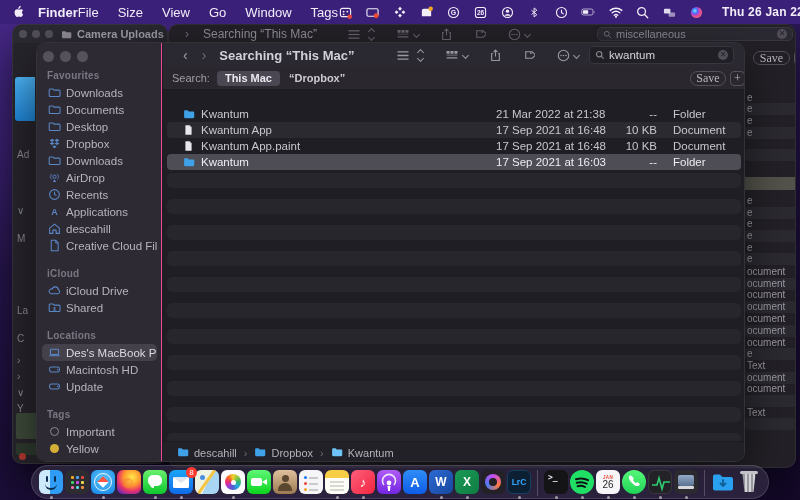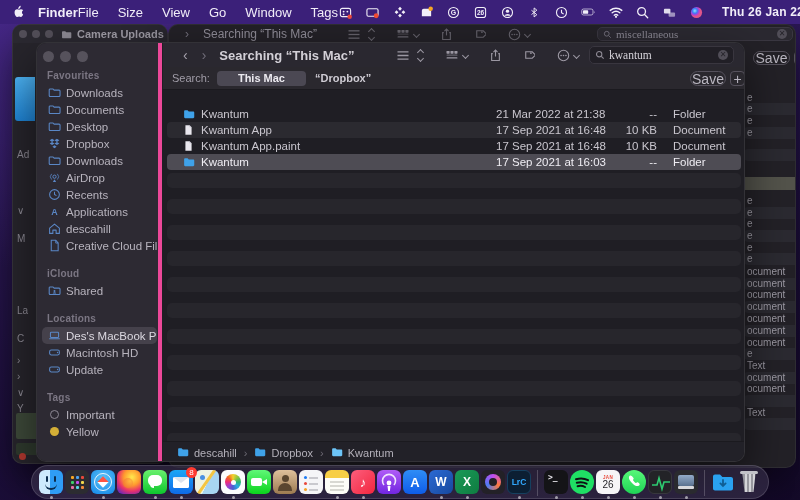--- a/index.html
+++ b/index.html
@@ -42,35 +42,35 @@
   #back-win { left:168px; top:24px; width:628px; height:444px; background:#232127;
     border:1px solid rgba(255,255,255,.06); z-index:2; overflow:hidden; }
   #back-win .tbar { height:18px; display:flex; align-items:center; color:#8e8b96; font-size:12px; }
   #back-win .nav { margin-left:16px; font-size:12px; color:#716e7a; }
   #back-win .wtitle { margin-left:14px; font-weight:500; white-space:nowrap; }
   .tb-icons { display:flex; align-items:center; gap:22px; }
   #back-win .tb-icons { margin-left:30px; opacity:.62; }
   .srch { display:flex; align-items:center; border-radius:5px; background:#2b2931;
     border:1px solid #3a3741; padding:0 5px; gap:4px; }
   #back-win .srch { position:absolute; left:428px; top:2px; width:196px; height:14px; }
-  .srch .sval { font-size:11px; color:#8b8894; flex:1; white-space:nowrap; overflow:hidden;font-family:Liberation Serif, serif; }
+  .srch .sval { font-size:11px; color:#8b8894; flex:1; white-space:nowrap; overflow:hidden; }
   .clear-btn { width:10px; height:10px; border-radius:50%; background:#514e58; color:#26242b;
     font-size:8px; line-height:10px; text-align:center; flex:none; }
-  .pill-btn { border:1px solid #55515c; border-radius:8px; color:#bab7c1; font-size:14px;
-    display:flex; align-items:center; justify-content:center; background:transparent; }
+  .pill-btn { border:1px solid #55515c; border-radius:8px; color:#bab7c1; font-size:12px;
+    display:flex; align-items:center; justify-content:center; background:transparent;font-family:Liberation Serif, serif; }
   .krow { position:absolute; left:574px; width:54px; height:12px; font-size:10px; color:#9d9aa4; }
   .krow .kt { position:absolute; left:4px; top:0; }
   .krow.pill { background:#2b2a31; border-radius:5px 0 0 5px; }
   .krow.sel { background:#53534b; height:13px; }
 
   
   #fw { left:36px; top:42px; width:709px; height:420px; background:#1f1e24;
     border:1px solid rgba(255,255,255,.09); z-index:3; overflow:hidden; }
   #fw-sidebar { position:absolute; left:0; top:0; width:125px; height:420px;
-    background:#2d2a33; border-right:4px solid #ec4899; }
+    background:#2d2a33; border-right:1px solid #ec4899; }
   #fw-sidebar .lights { position:absolute; left:6px; top:8px; gap:6px; }
   #fw-sidebar .light { width:11px; height:11px; background:#56525c; }
   .sb-scroll { position:absolute; left:0; top:27px; width:125px; }
   .sb-label { font-size:10px; font-weight:700; color:#7b7683; margin:0 0 3px 10px; letter-spacing:.2px; }
   .sb-gap { height:14px; }
   .sb-item { display:flex; align-items:center; height:17px; margin:0 5px; padding-left:5px;
     border-radius:5px; font-size:11.5px; color:#b7b3bd; white-space:nowrap; overflow:hidden; }
   .sb-item.sel { background:#45414b; color:#dcd9e1; }
   .sb-ic { width:14px; height:14px; margin-right:5px; flex:none; display:flex; align-items:center; justify-content:center; }
   .tagdot { width:9px; height:9px; border-radius:50%; }
@@ -81,21 +81,21 @@
   #fw-toolbar .nav { font-size:14px; color:#a7a3ae; margin-left:20px; }
   #fw-toolbar .nav.fwd { color:#716e7a; margin-left:14px; }
   #fw-toolbar .wtitle { font-size:13px; font-weight:600; color:#d3d0d7; margin-left:13px; white-space:nowrap; }
   #fw-toolbar .tb-icons { margin-left:42px; color:#9b97a2; }
   #fw .srch { position:absolute; left:426px; top:3px; width:145px; height:18px; background:#211f26; border-color:#39363f; }
   #fw .srch .sval { color:#d6d3da; font-size:11.5px; }
 
   #scopebar { position:absolute; left:0; top:24px; width:583px; height:23px; background:#2a282e;
     border-bottom:1px solid #1b1a1f; display:flex; align-items:center; }
   #scopebar .slabel { font-size:11px; color:#a19da8; margin-left:9px; }
-  #scope-thismac { height:15px; padding:0 21px; margin-left:7px; background:#4b4853; border-radius:4px;
+  #scope-thismac { height:15px; padding:0 8px; margin-left:7px; background:#4b4853; border-radius:4px;
     font-size:11px; font-weight:600; color:#eceaf0; display:flex; align-items:center; }
   #scope-dropbox { font-size:11px; font-weight:600; color:#cfccd4; margin-left:9px; }
   #save-btn { position:absolute; left:527px; top:4px; width:36px; height:15px; }
   #add-btn { position:absolute; left:567px; top:4px; width:15px; height:15px; border-radius:4px; }
 
   #colhdr { position:absolute; left:0; top:47px; width:583px; height:16px; background:#232229;
     border-bottom:1px solid #34323a; font-size:11px; color:#98949f; }
   #colhdr .c { position:absolute; top:1px; }
   #colhdr .vsep { position:absolute; top:2px; width:1px; height:11px; background:#3a3840; }
   .sortchev { display:inline-block; width:6px; height:6px; border-left:1.4px solid #b9b6c0;
@@ -525,20 +525,28 @@
               <path d="M9.5 1.5V5H12.5" fill="none" stroke="#5a87c6" stroke-width="1.1"></path>
             </svg>
           </div>
           <span>Creative Cloud Files</span>
         </div>
         <div class="sb-gap"></div>
         <div class="sb-label">iCloud</div>
         <div class="sb-item">
           <div class="sb-ic">
             <svg viewBox="0 0 16 16" width="13" height="13">
+              <path d="M4.5 12a3 3 0 1 1 .6-5.9A4 4 0 0 1 12.8 7 2.6 2.6 0 0 1 12 12z" fill="none" stroke="#5a87c6" stroke-width="1.3"></path>
+            </svg>
+          </div>
+          <span>iCloud Drive</span>
+        </div>
+        <div class="sb-item">
+          <div class="sb-ic">
+            <svg viewBox="0 0 16 16" width="13" height="13">
               <path d="M1.5 4.8c0-.7.5-1.2 1.2-1.2h3.4l1.5 1.5h6c.7 0 1.2.5 1.2 1.2v5.5c0 .7-.5 1.2-1.2 1.2H2.7c-.7 0-1.2-.5-1.2-1.2z" fill="none" stroke="#5a87c6" stroke-width="1.3"></path>
               <circle cx="8" cy="8.6" r="1.2" fill="#5a87c6"></circle>
               <path d="M5.8 11.6a2.4 2.4 0 0 1 4.4 0z" fill="#5a87c6"></path>
             </svg>
           </div>
           <span>Shared</span>
         </div>
         <div class="sb-gap"></div>
         <div class="sb-label">Locations</div>
         <div class="sb-item sel">

